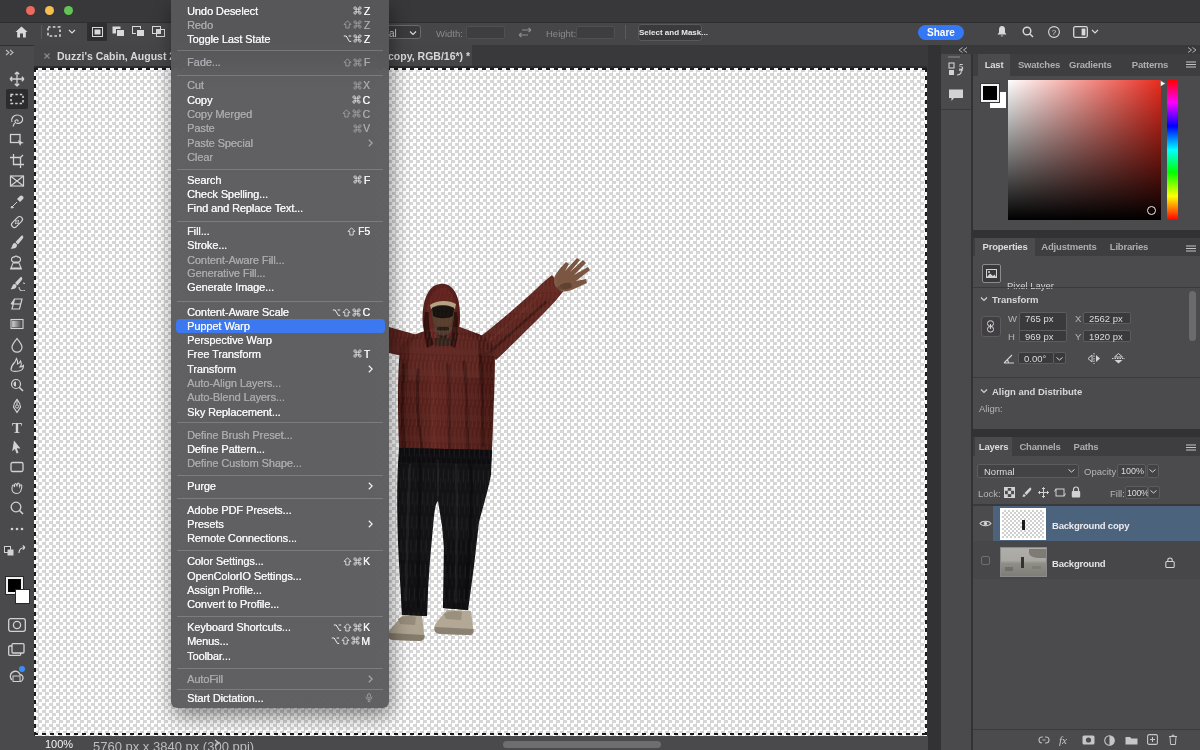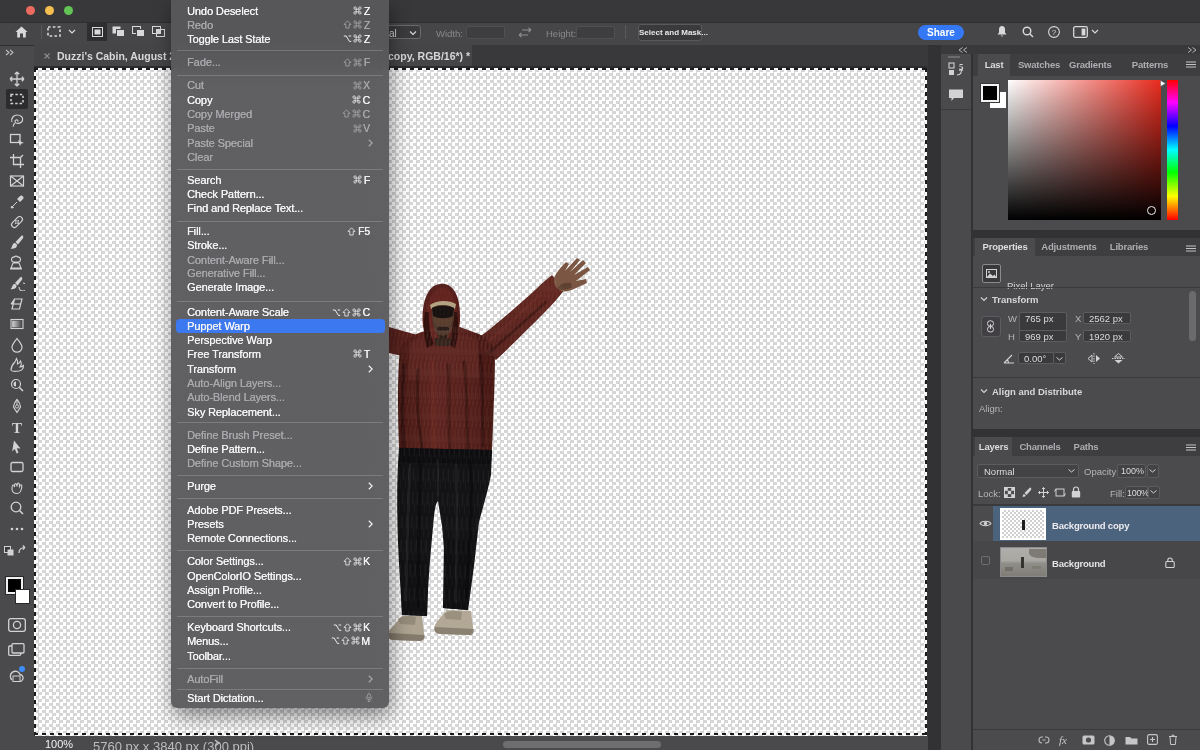--- a/index.html
+++ b/index.html
@@ -826,21 +826,21 @@
             <rect x="3.1" y="3.1" width="2.8" height="2.8" fill="none" stroke="#f3f2f4" stroke-width="0.75"></rect>
             <circle cx="2.1" cy="2.1" r="1.25" fill="none" stroke="#f3f2f4" stroke-width="0.75"></circle>
             <circle cx="6.9" cy="2.1" r="1.25" fill="none" stroke="#f3f2f4" stroke-width="0.75"></circle>
             <circle cx="2.1" cy="6.9" r="1.25" fill="none" stroke="#f3f2f4" stroke-width="0.75"></circle>
             <circle cx="6.9" cy="6.9" r="1.25" fill="none" stroke="#f3f2f4" stroke-width="0.75"></circle>
           </svg>
           <span style="margin-left:0.5px">F</span>
         </span>
       </div>
       <div class="mi" style="top:187.39999999999998px">
-        <span class="t">Check Pattern...</span>
+        <span class="t">Check Spelling...</span>
       </div>
       <div class="mi" style="top:201.2px">
         <span class="t">Find and Replace Text...</span>
       </div>
       <div class="msep" style="top:220.8px"></div>
       <div class="mi" style="top:224.39999999999998px">
         <span class="t">Fill...</span>
         <span class="sc">
           <svg width="9" height="9" viewBox="0 0 9 9">
             <path d="M4.5 0.8 L8 4.4 H6.2 V8 H2.8 V4.4 H1 Z" fill="none" stroke="#f3f2f4" stroke-width="0.78"></path>

